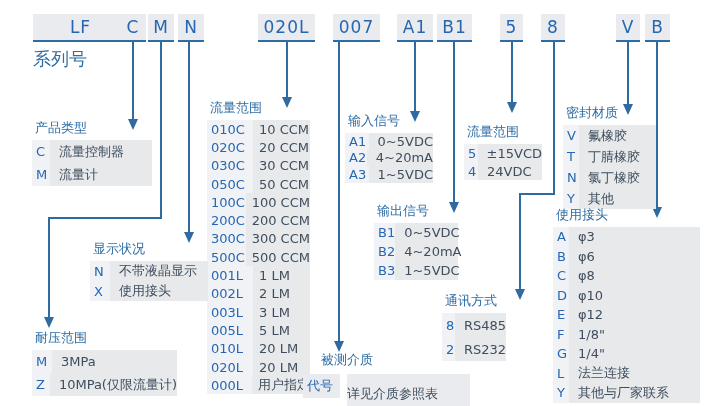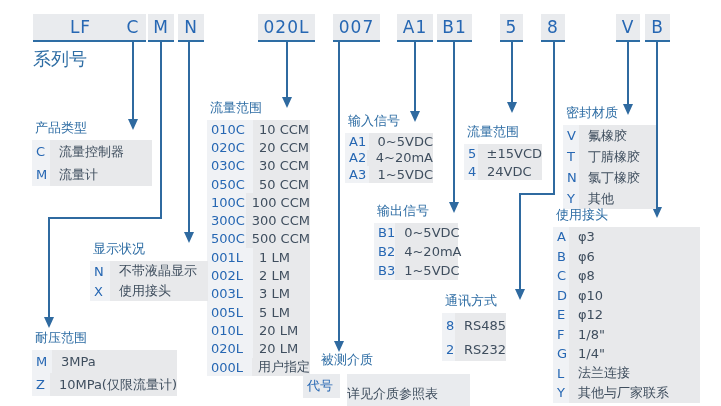--- a/index.html
+++ b/index.html
@@ -132,20 +132,24 @@
         </div>
       <div class="row">
           <span class="code">050C</span>
           <span class="desc">50 CCM</span>
         </div>
       <div class="row">
           <span class="code">100C</span>
           <span class="desc">100 CCM</span>
         </div>
       <div class="row">
+          <span class="code">200C</span>
+          <span class="desc">200 CCM</span>
+        </div>
+      <div class="row">
           <span class="code">300C</span>
           <span class="desc">300 CCM</span>
         </div>
       <div class="row">
           <span class="code">500C</span>
           <span class="desc">500 CCM</span>
         </div>
       <div class="row">
           <span class="code">001L</span>
           <span class="desc">1 LM</span>

